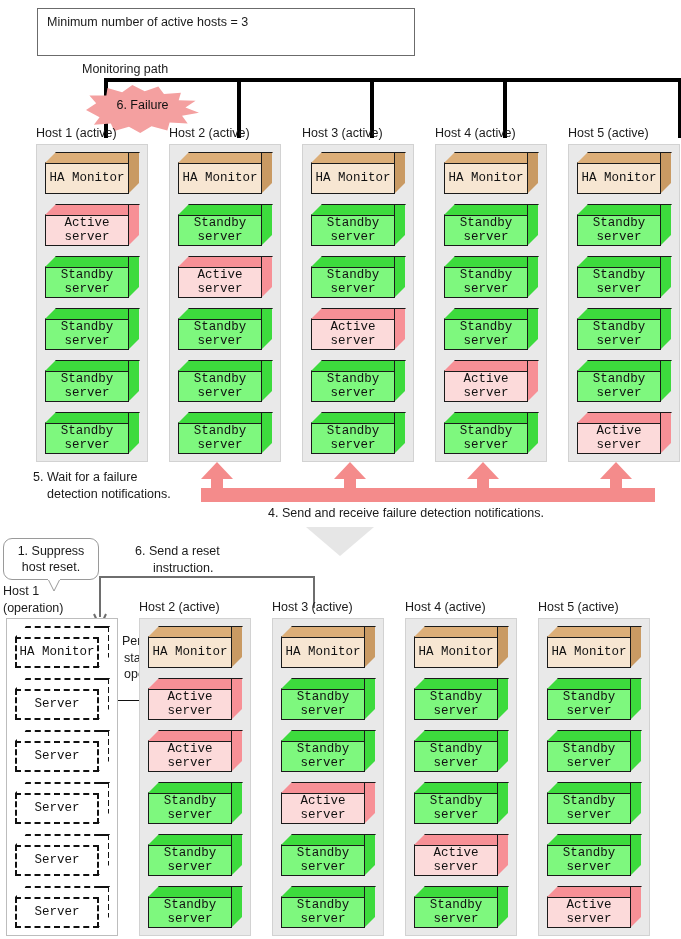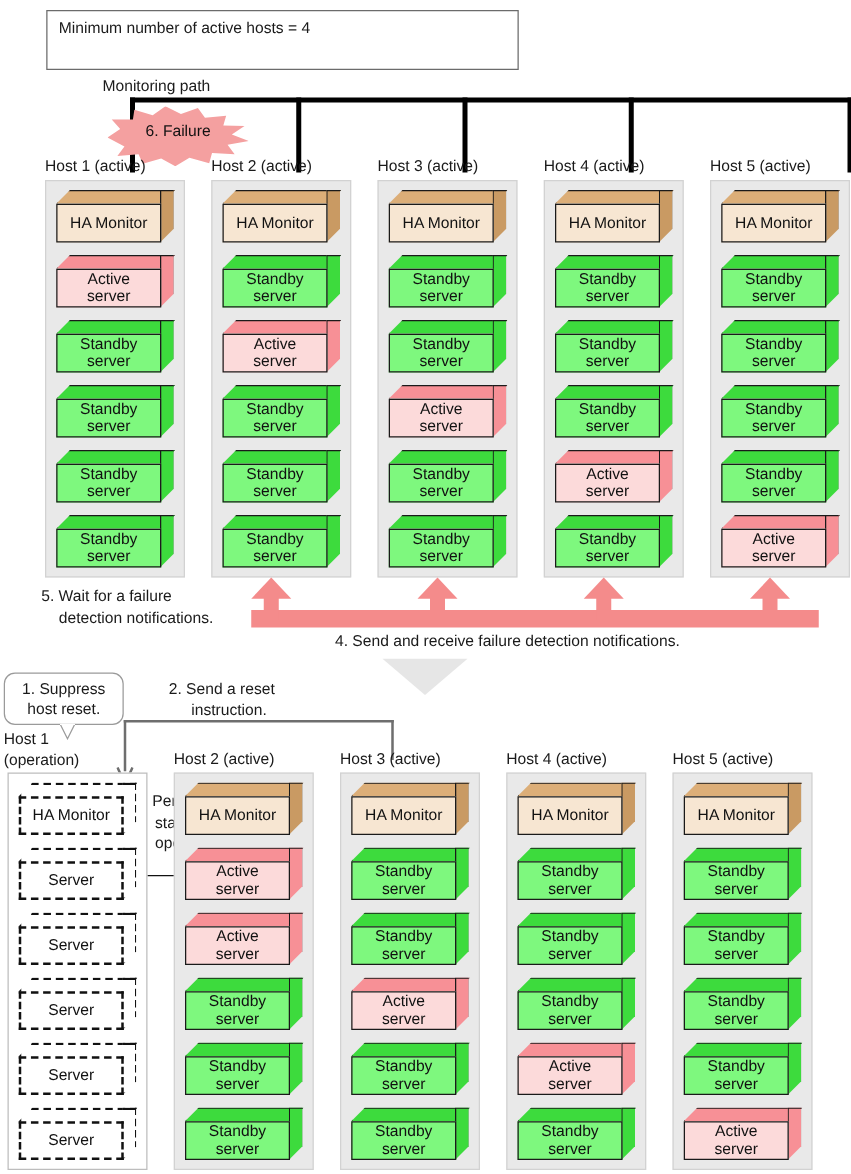--- a/index.html
+++ b/index.html
@@ -47,21 +47,21 @@
   }
 
   
   .host-label{font-size:12.5px;white-space:nowrap;}
   .host-col{
     background:#e9e9e9;border:1px solid #d2d2d2;box-sizing:border-box;
   }
   .host-col.inactive{background:#ffffff;border:1px solid #bdbdbd;}
 
   
-  .box3d{position:absolute;}
+  .box3d{position:absolute;font-family:Liberation Mono, monospace;}
   .box3d .face{
     position:absolute;left:0;bottom:0;
     box-sizing:border-box;border:1px solid #1a1a1a;
     display:flex;align-items:center;justify-content:center;
     text-align:center;font-size:12.5px;line-height:13.5px;color:#111;
   }
   .box3d .top{position:absolute;left:0;top:0;border:1px solid #1a1a1a;box-sizing:border-box;}
   .box3d .side{position:absolute;right:0;top:0;border:1px solid #1a1a1a;box-sizing:border-box;}
 
   
@@ -114,21 +114,21 @@
   }
 
   
   .gray-line{background:#6e6e6e;}
   .blk-line{background:#111;}
 </style>
 </head>
 <body>
 
 <div class="abs" id="legend-box">
-  <div>Minimum number of active hosts = 4</div>
+  <div>Minimum number of active hosts = 3</div>
 </div>
 
 <div class="abs" id="monitoring-label">Monitoring path</div>
 <div class="abs bus-h" id="monitor-bus" style="left:104px;top:78px;width:578px;"></div>
 <div class="abs bus-v" style="left:104px;top:78px;height:60px;"></div>
 <div class="abs bus-v" style="left:237px;top:78px;height:60px;"></div>
 <div class="abs bus-v" style="left:370px;top:78px;height:60px;"></div>
 <div class="abs bus-v" style="left:503px;top:78px;height:60px;"></div>
 <div class="abs bus-v" style="left:678px;top:78px;height:60px;"></div>
 
@@ -415,21 +415,21 @@
   <path d="M1,0 L7,12 L13,0" fill="#ffffff" stroke="#9a9a9a" stroke-width="1"></path>
   <path d="M1,0 L13,0" stroke="#ffffff" stroke-width="2"></path>
 </svg>
 
 <div class="abs host-label" style="left:3px;top:583px;line-height:17px;">
   <div>Host 1</div>
   <div>(operation)</div>
 </div>
 
 <div class="abs note" style="left:135px;top:543px;">
-  <div>2. Send a reset</div>
+  <div>6. Send a reset</div>
   <div style="padding-left:18px;">instruction.</div>
 </div>
 <div class="abs gray-line" style="left:99px;top:576px;width:216px;height:2px;"></div>
 <div class="abs gray-line" style="left:313px;top:576px;width:2px;height:32px;"></div>
 <div class="abs gray-line" style="left:99px;top:576px;width:2px;height:41px;"></div>
 <svg class="abs" style="left:93px;top:613px;" width="14" height="16" viewBox="0 0 14 16">
   <path d="M1,1 L7,14 L13,1" fill="none" stroke="#6e6e6e" stroke-width="2"></path>
 </svg>
 
 <div class="abs note" style="left:108px;top:633px;">

